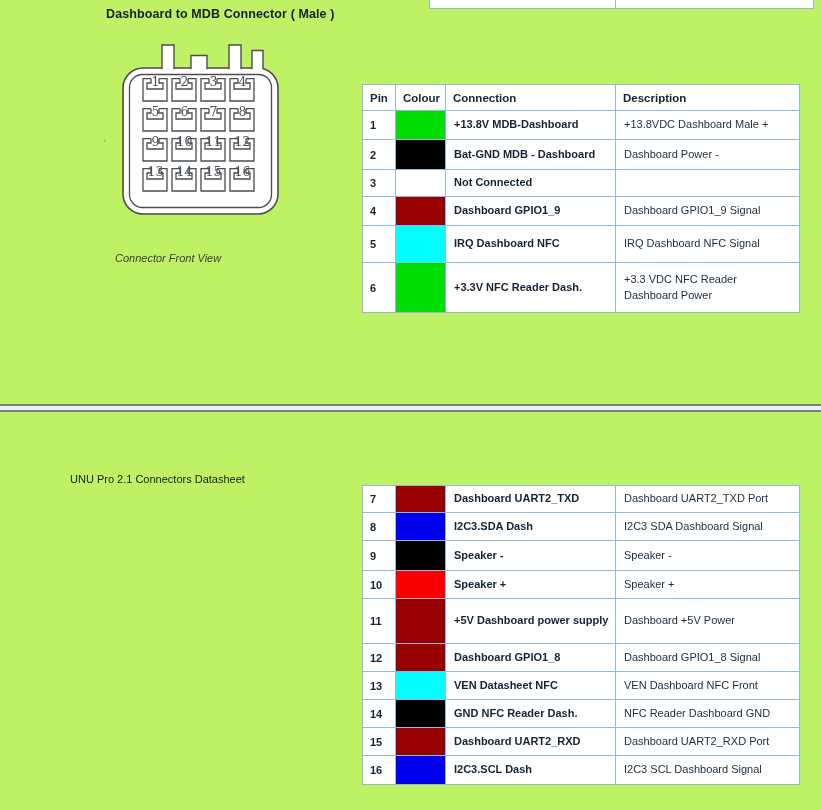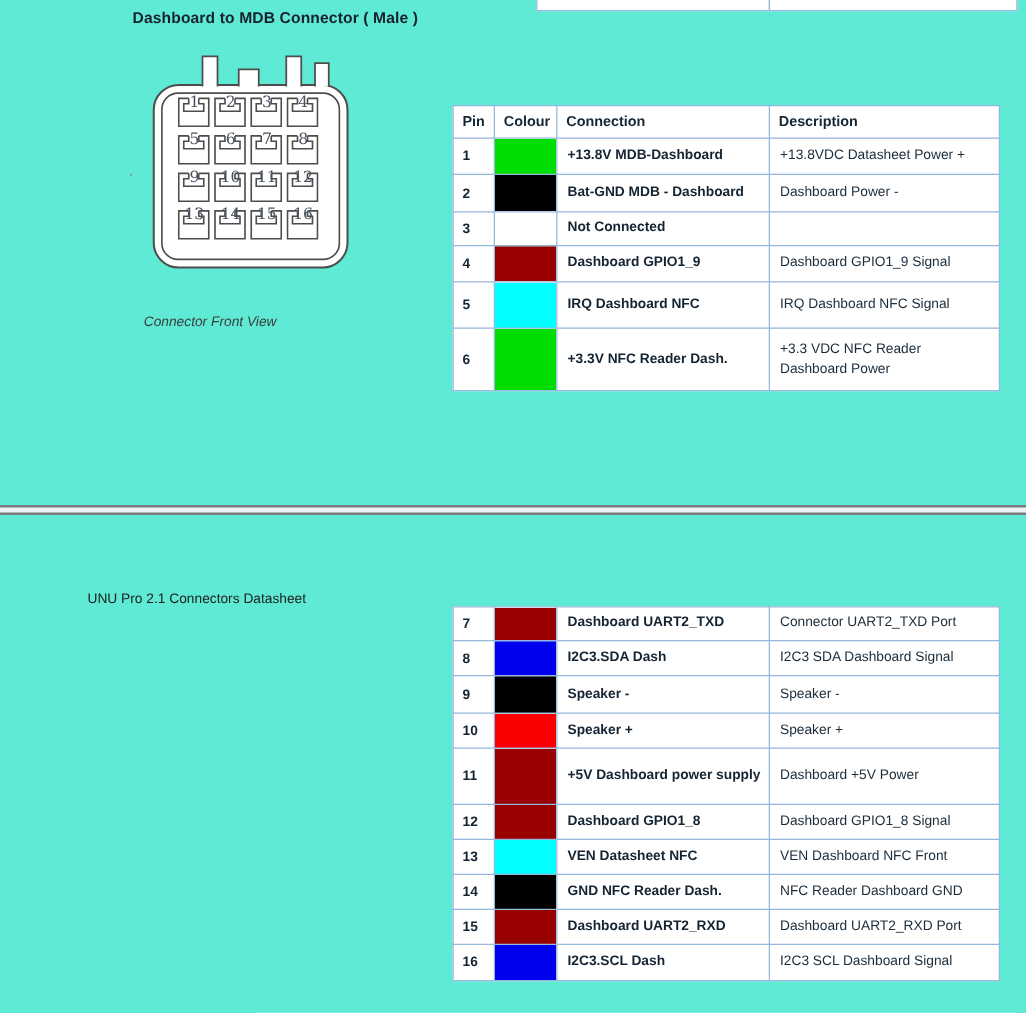--- a/index.html
+++ b/index.html
@@ -1,18 +1,18 @@
 <!DOCTYPE html>
 <html style="--tbl-border: #95b8dd;"><head>
 <meta charset="utf-8">
 <style>
   :root{ --tbl-border:#95b8dd; }
   *{ margin:0; padding:0; box-sizing:border-box; }
   body{ background:#fff; font-family:"Liberation Sans", sans-serif; }
-  .screen{ position:relative; width:821px; height:810px; background:#5eead4; overflow:hidden; color:#152433; }
+  .screen{ position:relative; width:821px; height:810px; background:#bef264; overflow:hidden; color:#152433; }
 
   
   .prev-frag{ position:absolute; left:429px; top:-6px; display:flex; }
   .prev-frag .cell{ height:15px; border:1.5px solid var(--tbl-border); background:#fff; }
   .prev-frag .cell+.cell{ margin-left:-1.5px; }
 
   .page-title{ position:absolute; left:106px; top:7px; font-size:12.5px; font-weight:bold; color:#17222e; letter-spacing:.1px; }
 
   .connector-fig{ position:absolute; left:115px; top:40px; width:180px; height:180px; }
   .pin-grid{ position:absolute; left:142px; top:72px; display:grid; grid-template-columns:repeat(4,26px); column-gap:3px; }
@@ -161,21 +161,21 @@
         <th style="width:170px">Connection</th>
         <th style="width:184px">Description</th>
       </tr>
     </thead>
     <tbody>
 
         <tr>
           <td class="c-pin">1</td>
           <td class="c-colour" style="background-color: rgb(0, 221, 0);"></td>
           <td class="c-conn">+13.8V MDB-Dashboard</td>
-          <td class="c-desc">+13.8VDC Datasheet Power +</td>
+          <td class="c-desc">+13.8VDC Dashboard Male +</td>
         </tr>
 
         <tr>
           <td class="c-pin">2</td>
           <td class="c-colour" style="background-color: rgb(0, 0, 0);"></td>
           <td class="c-conn">Bat-GND MDB - Dashboard</td>
           <td class="c-desc">Dashboard Power -</td>
         </tr>
 
         <tr>
@@ -213,21 +213,21 @@
 
   <div class="footnote">UNU Pro 2.1 Connectors Datasheet</div>
 
   <table class="pintable" id="t2">
     <tbody>
 
         <tr>
           <td class="c-pin">7</td>
           <td class="c-colour" style="background-color: rgb(153, 0, 0);"></td>
           <td class="c-conn">Dashboard UART2_TXD</td>
-          <td class="c-desc">Connector UART2_TXD Port</td>
+          <td class="c-desc">Dashboard UART2_TXD Port</td>
         </tr>
 
         <tr>
           <td class="c-pin">8</td>
           <td class="c-colour" style="background-color: rgb(0, 0, 238);"></td>
           <td class="c-conn">I2C3.SDA Dash</td>
           <td class="c-desc">I2C3 SDA Dashboard Signal</td>
         </tr>
 
         <tr>

